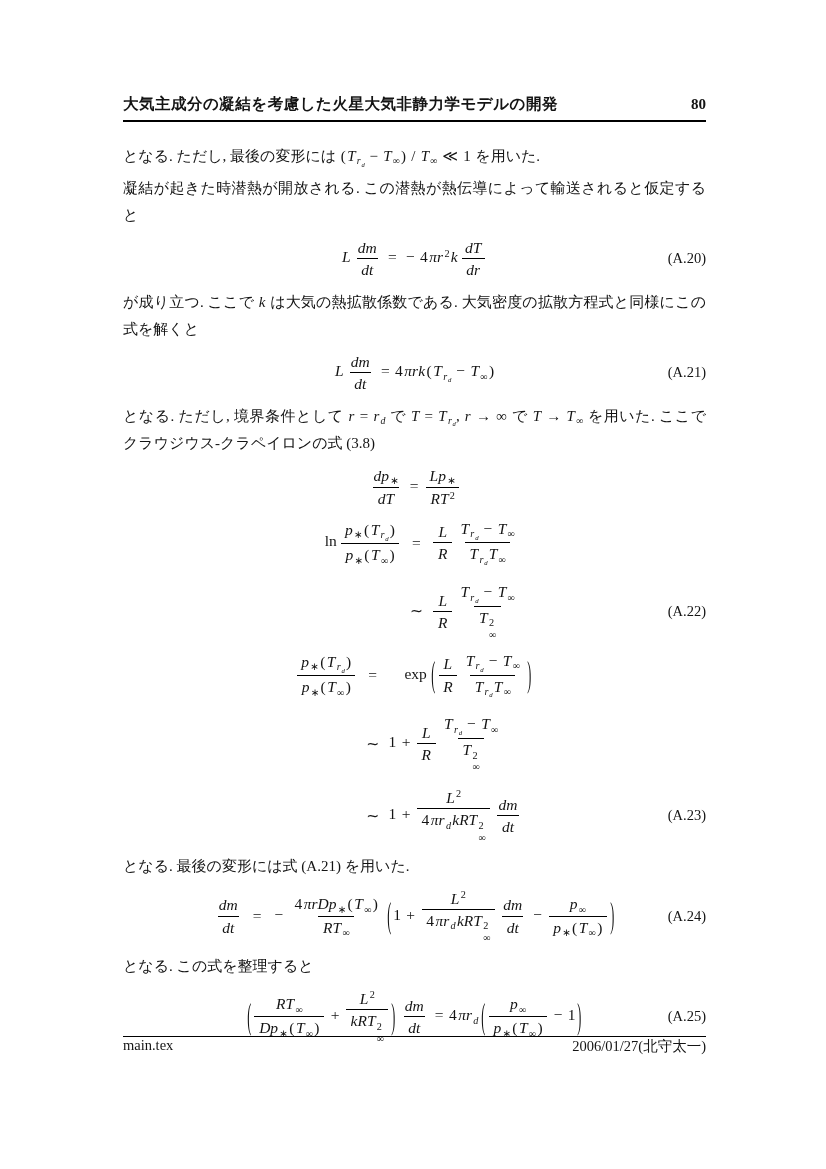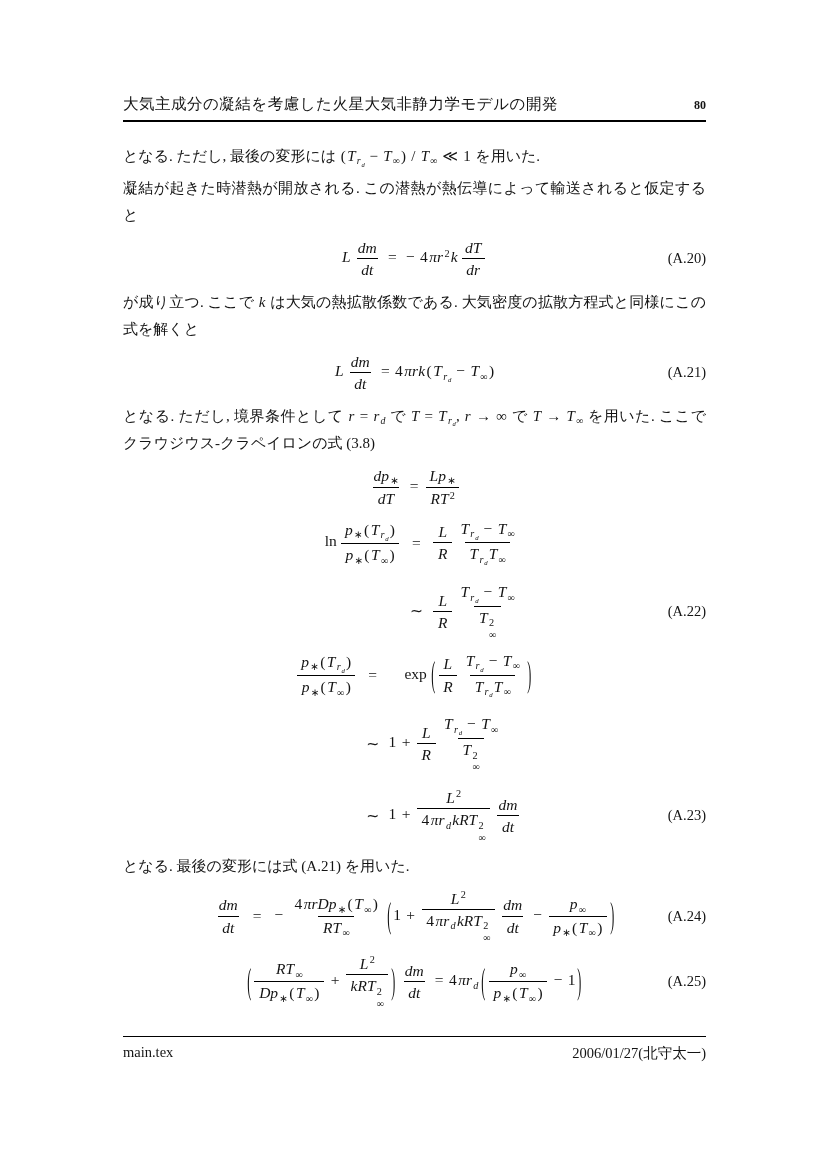--- a/index.html
+++ b/index.html
@@ -10,23 +10,23 @@
     font-family: "Liberation Serif", serif;
   }
   
   .header {
     position: absolute; left: 123px; right: 120px; top: 94px;
     display: flex; justify-content: space-between; align-items: baseline;
     border-bottom: 2px solid #000; padding-bottom: 5px;
   }
   .header-title {
     font-family: "Liberation Sans", sans-serif;
-    font-weight: normal; font-size: 15.5px; letter-spacing: 0.5px;
-  }
-  .page-number { font-weight: bold; font-size: 12px; font-family: "Liberation Serif", serif; }
+    font-weight: bold; font-size: 15.5px; letter-spacing: 0.5px;
+  }
+  .page-number { font-weight: bold; font-size: 15px; font-family: "Liberation Serif", serif; }
   
   .doc-body {
     position: absolute; left: 123px; right: 120px; top: 128px;
     padding-top: 10px;
   }
   .para {
     font-size: 15px; line-height: 1.8; margin: 5px 0;
     text-align: justify;
   }
   .jp { }
@@ -66,21 +66,21 @@
     font-size: 15.5px;
   }
   .eq-c { justify-self: center; }
   .eq-lhs { justify-self: end; }
   .eq-rel { justify-self: center; padding: 0 0.55em; }
   .eq-rhs { justify-self: start; }
   .eq-label { justify-self: end; align-self: center; font-size: 14.5px; }
   
   .footer {
     position: absolute; left: 123px; right: 120px; top: 1036px;
-    border-top: 1px solid #000; padding-top: 7px;
+    border-top: 1px solid #000; padding-top: 0;
     display: flex; justify-content: space-between;
     font-size: 14.5px;
   }
 </style>
 </head>
 <body>
 
 <div class="page">
   <div class="header">
     <span class="header-title">大気主成分の凝結を考慮した火星大気非静力学モデルの開発</span>
@@ -222,20 +222,21 @@
                   <span class="mden"><span class="mi">dt</span></span>
                 </span><span class="mo mrel">−</span><span class="mfrac">
                   <span class="mnum"><span class="msswrap"><span class="mi">p</span><span class="msub"><span class="mo">∞</span></span></span></span>
                   <span class="mden"><span class="msswrap"><span class="mi">p</span><span class="msub"><span class="mo">∗</span></span></span><span class="mo">(</span><span class="msswrap"><span class="mi">T</span><span class="msub"><span class="mo">∞</span></span></span><span class="mo">)</span></span>
                 </span></span>
               <span class="mbigparen">)</span>
             </span></div>
           <div class="eq-label" style="grid-area: 1 / 5;">(A.24)</div>
         </div>
       </div>
+      <p class="para"><span class="jp">となる. この式を整理すると</span></p>
       <div class="eq-block">
         <div class="eq-grid math">
           <div class="eq-c" style="grid-area: 1 / 2 / auto / 5;"><span class="mgroup">
               <span class="mbigparen">(</span>
               <span class="minner"><span class="mfrac">
                   <span class="mnum"><span class="msswrap"><span class="mi">RT</span><span class="msub"><span class="mo">∞</span></span></span></span>
                   <span class="mden"><span class="msswrap"><span class="mi">Dp</span><span class="msub"><span class="mo">∗</span></span></span><span class="mo">(</span><span class="msswrap"><span class="mi">T</span><span class="msub"><span class="mo">∞</span></span></span><span class="mo">)</span></span>
                 </span><span class="mo mrel">+</span><span class="mfrac">
                   <span class="mnum"><span class="msswrap"><span class="mi">L</span><span class="msup"><span class="mo">2</span></span></span></span>
                   <span class="mden"><span class="msswrap"><span class="mi">kRT</span><span class="msstack">

